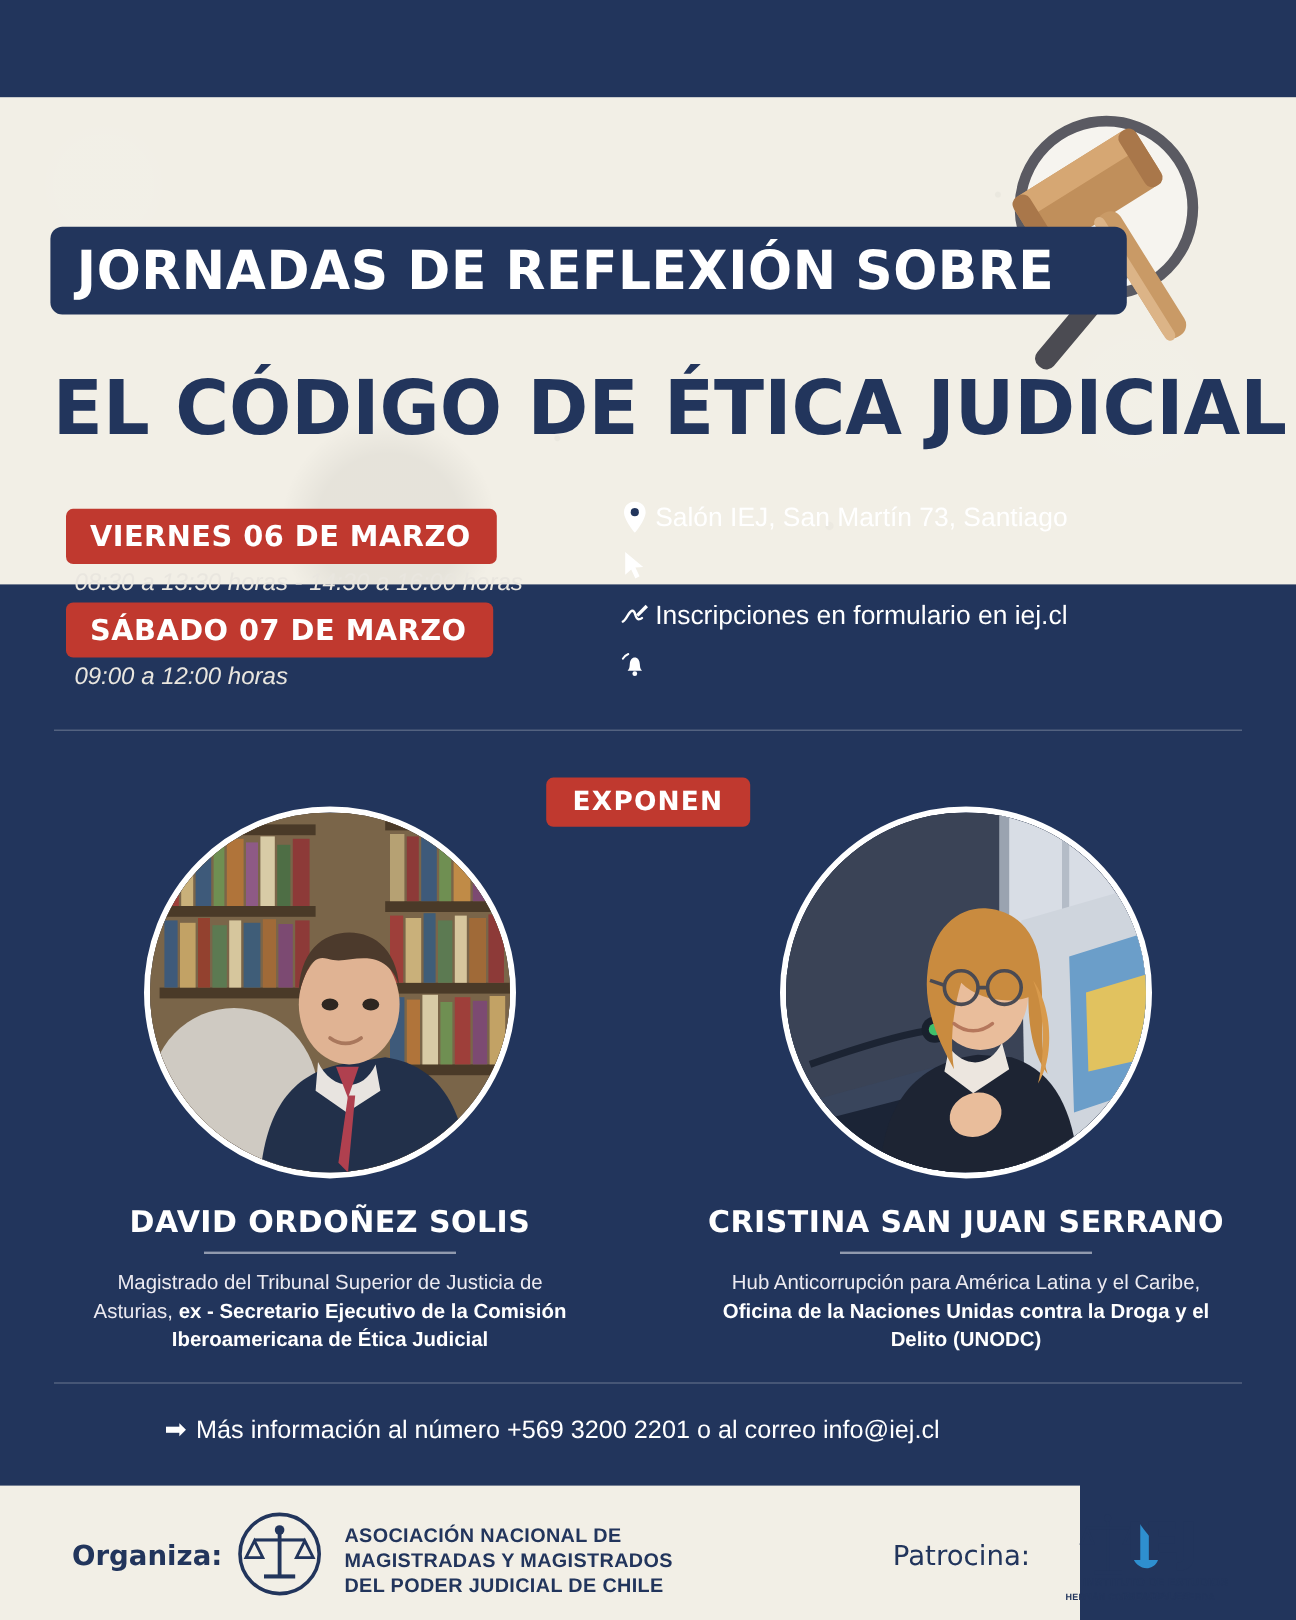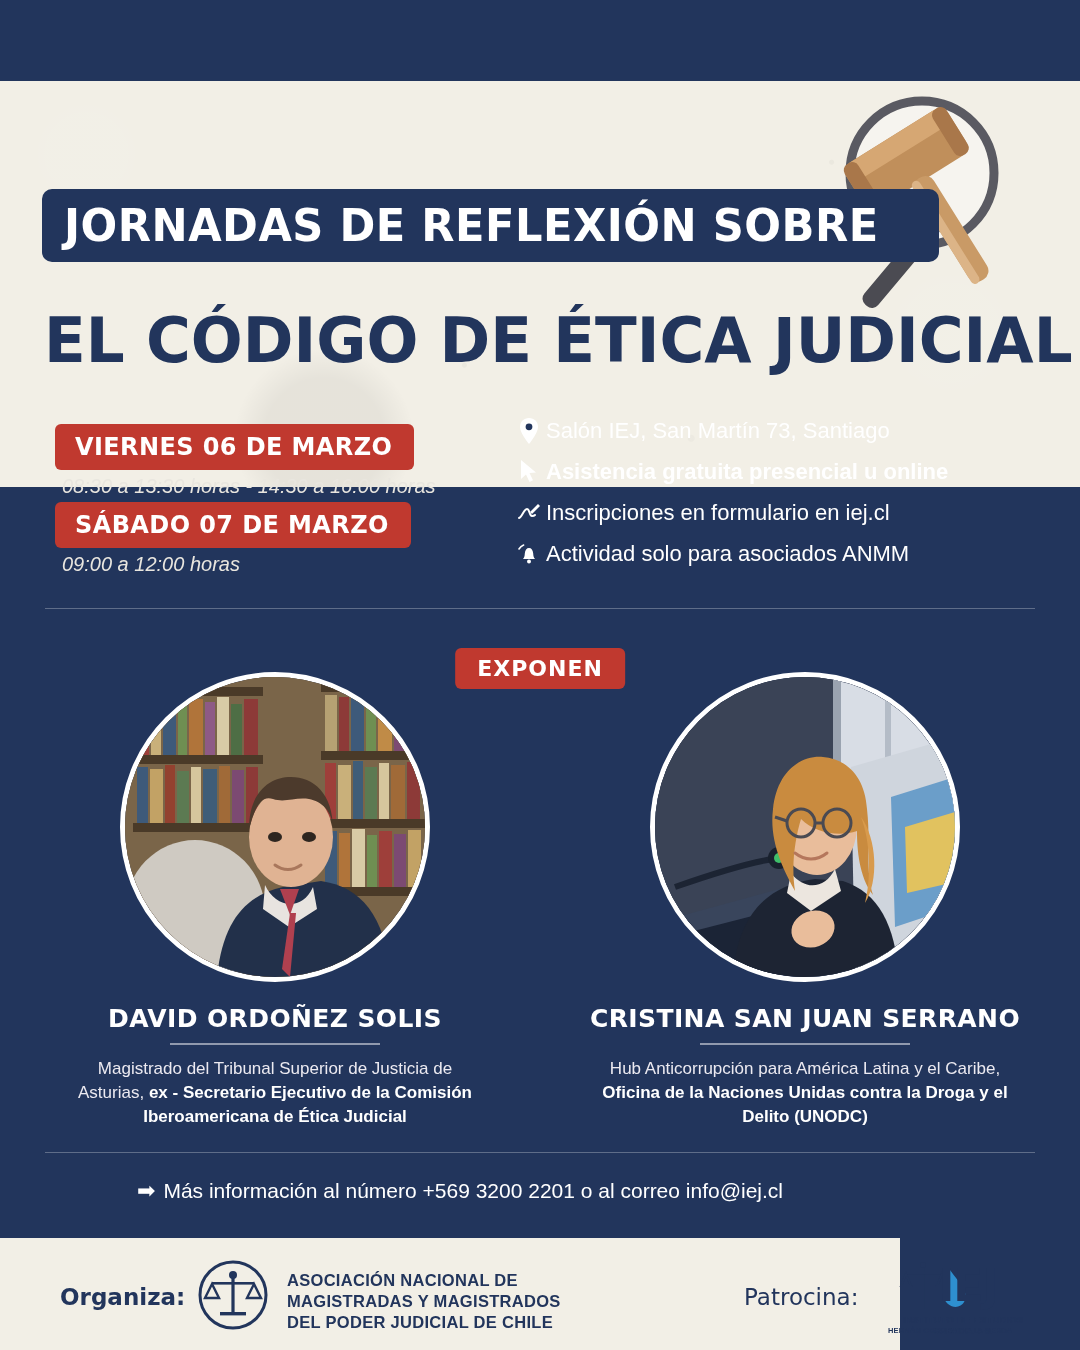--- a/index.html
+++ b/index.html
@@ -376,42 +376,40 @@
         </span>
         <span class="tx">Salón IEJ, San Martín 73, Santiago</span>
       </div>
 
       <div class="bullet">
         <span class="ic">
           <svg width="20" height="24" viewBox="0 0 20 24">
             <path d="M2 1 L2 20 L7 15.5 L10.5 23 L14 21.2 L10.5 14 L17 13.5 Z" fill="#ffffff"></path>
           </svg>
         </span>
-        <span class="tx bold">Asistencia gratuita presencial u online</span>
       </div>
 
       <div class="bullet">
         <span class="ic">
           <svg width="24" height="24" viewBox="0 0 24 24">
             <path d="M2 18c3-1 5-9 8-9s2 7 5 7c2 0 3-1 3-1" stroke="#ffffff" stroke-width="2" fill="none" stroke-linecap="round"></path>
             <path d="M13 12 L21 4 L23 6 L15 14 Z" fill="#ffffff"></path>
           </svg>
         </span>
         <span class="tx">Inscripciones en formulario en iej.cl</span>
       </div>
 
       <div class="bullet">
         <span class="ic">
           <svg width="24" height="24" viewBox="0 0 24 24">
             <path d="M7 18h11c-1.5-1.5-1.6-3-1.8-5.4C15.9 9 14.4 7 12 7S8.1 9 7.8 12.6C7.6 15 7.5 16.5 6 18z" fill="#ffffff"></path>
             <circle cx="12" cy="20.4" r="2" fill="#ffffff"></circle>
             <path d="M2 8c1.2-2 3-3.4 4.6-4" stroke="#ffffff" stroke-width="1.6" fill="none" stroke-linecap="round"></path>
           </svg>
         </span>
-        <span class="tx">Actividad solo para asociados ANMM</span>
       </div>
 
     </div>
   </div>
 
   <div class="divider" id="div1"></div>
 
   <div class="exponen">EXPONEN</div>
 
   <div class="speakers">

